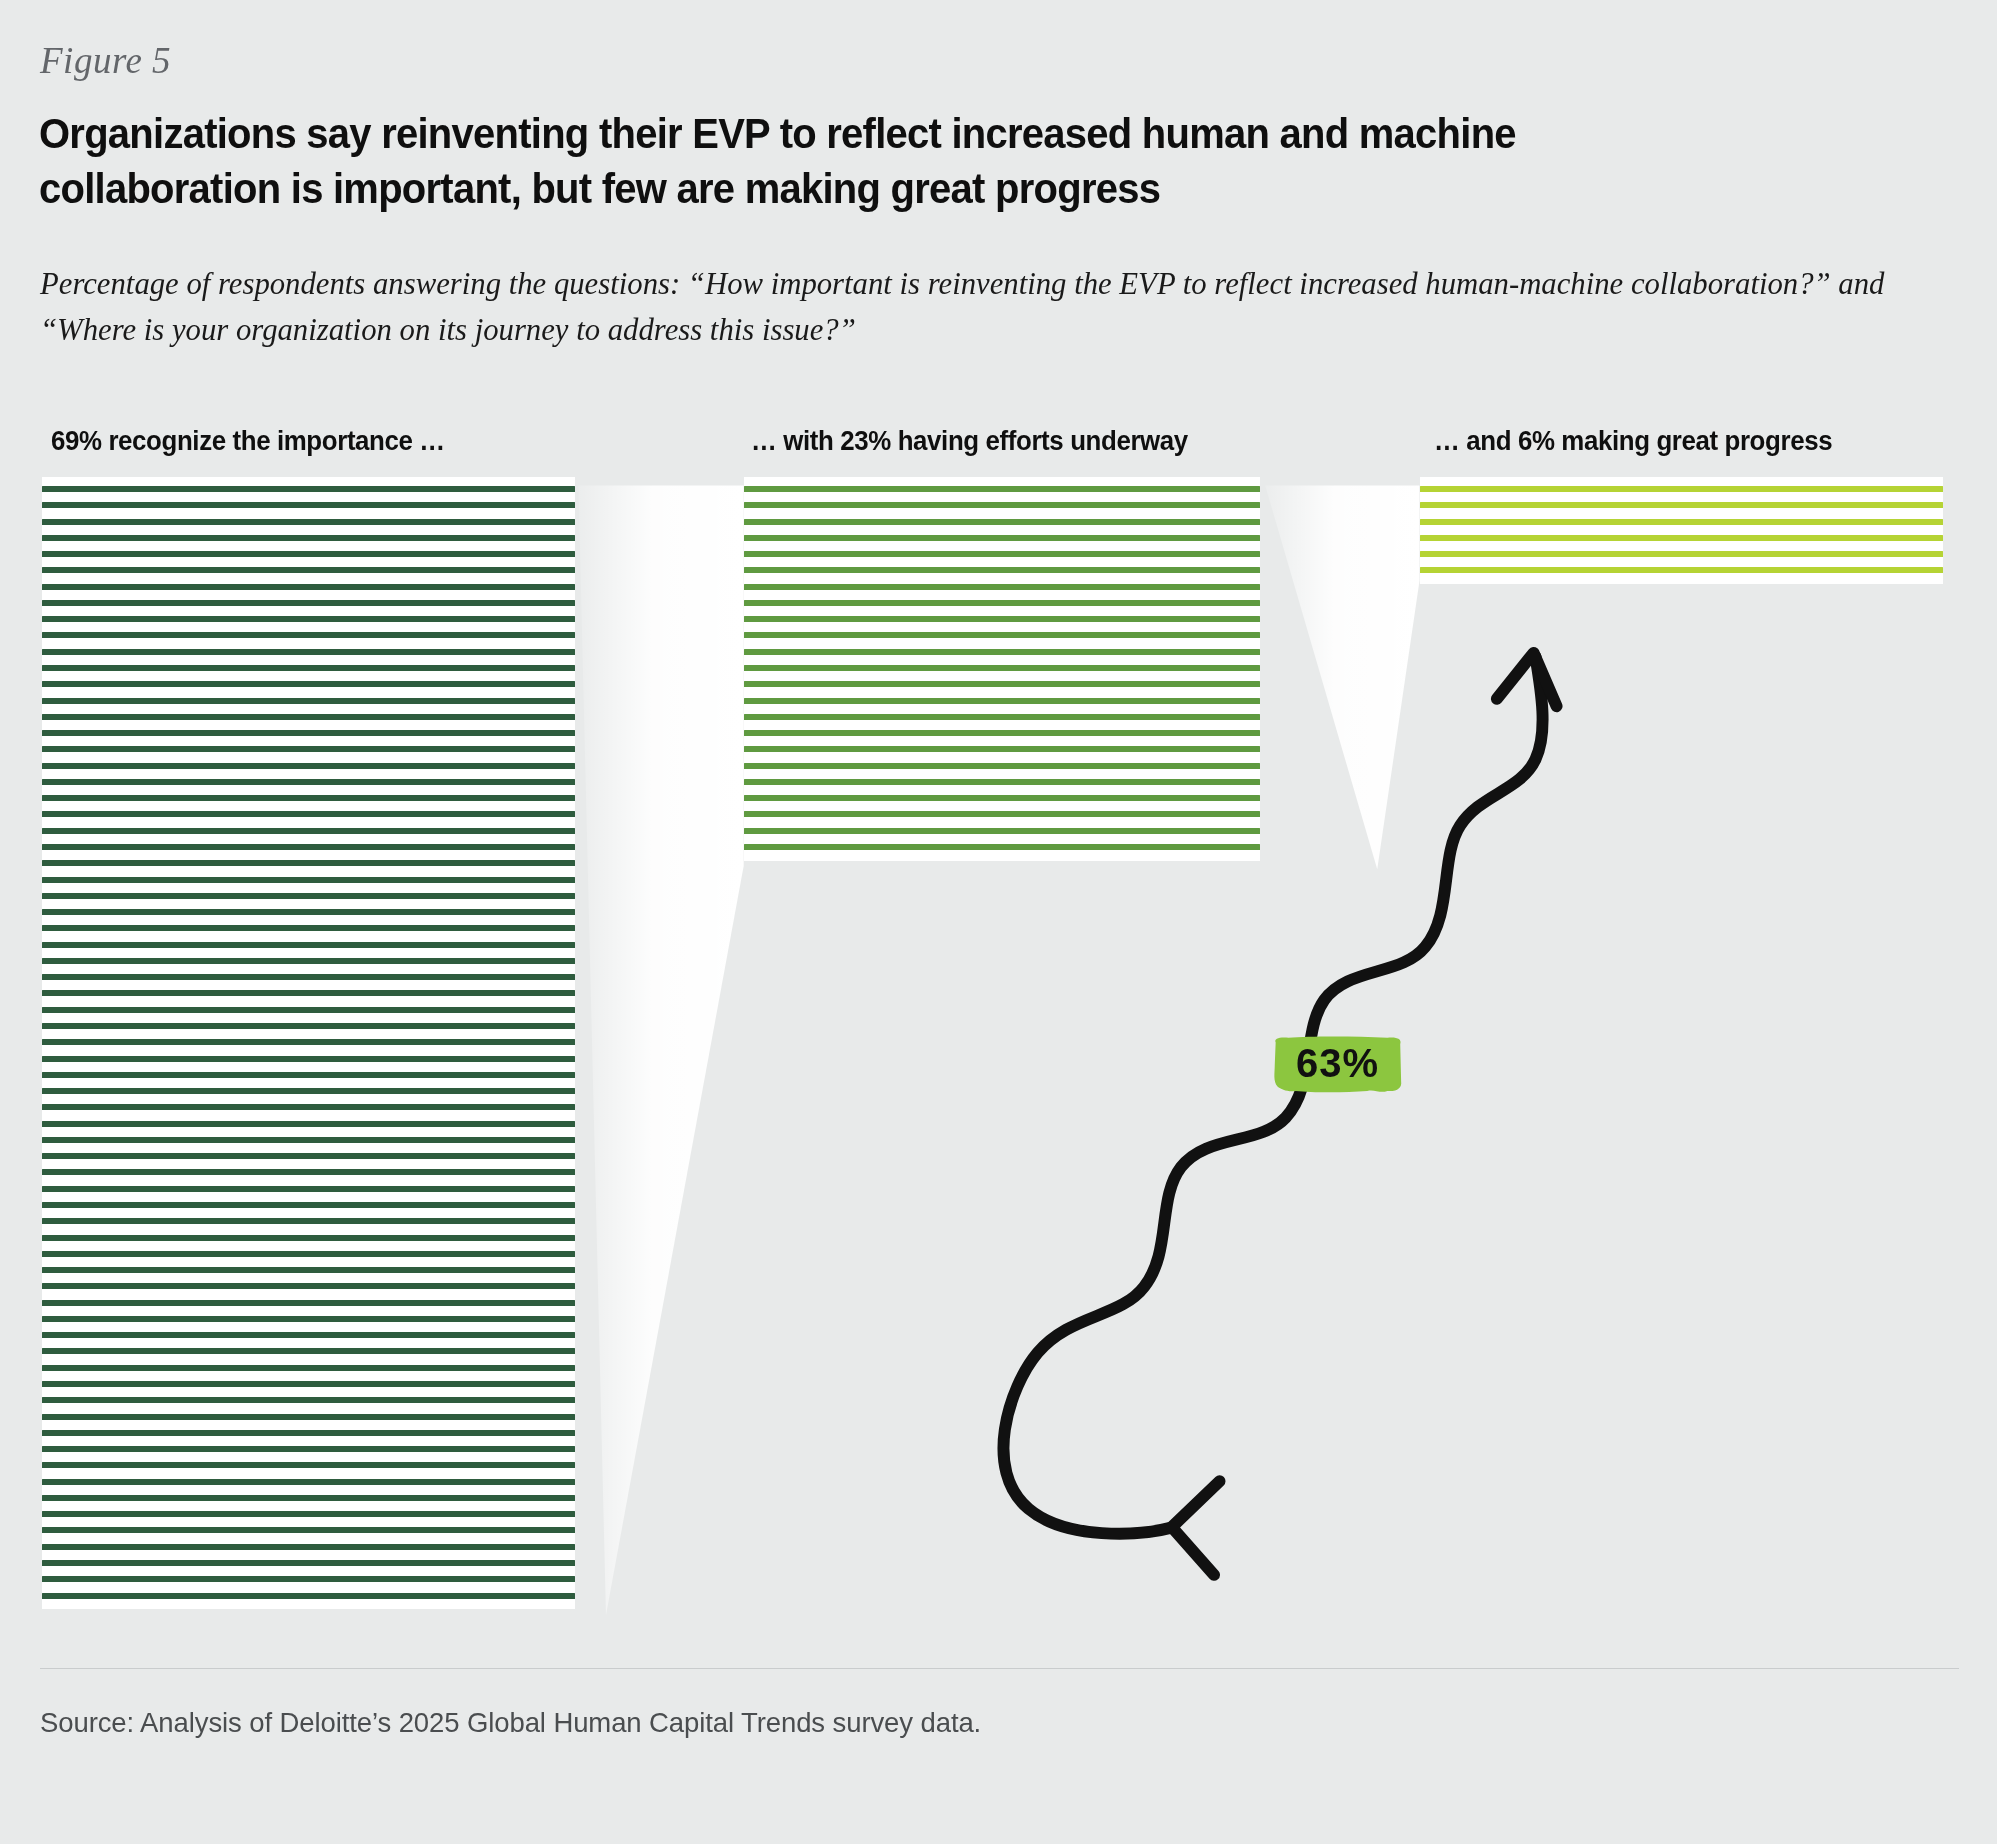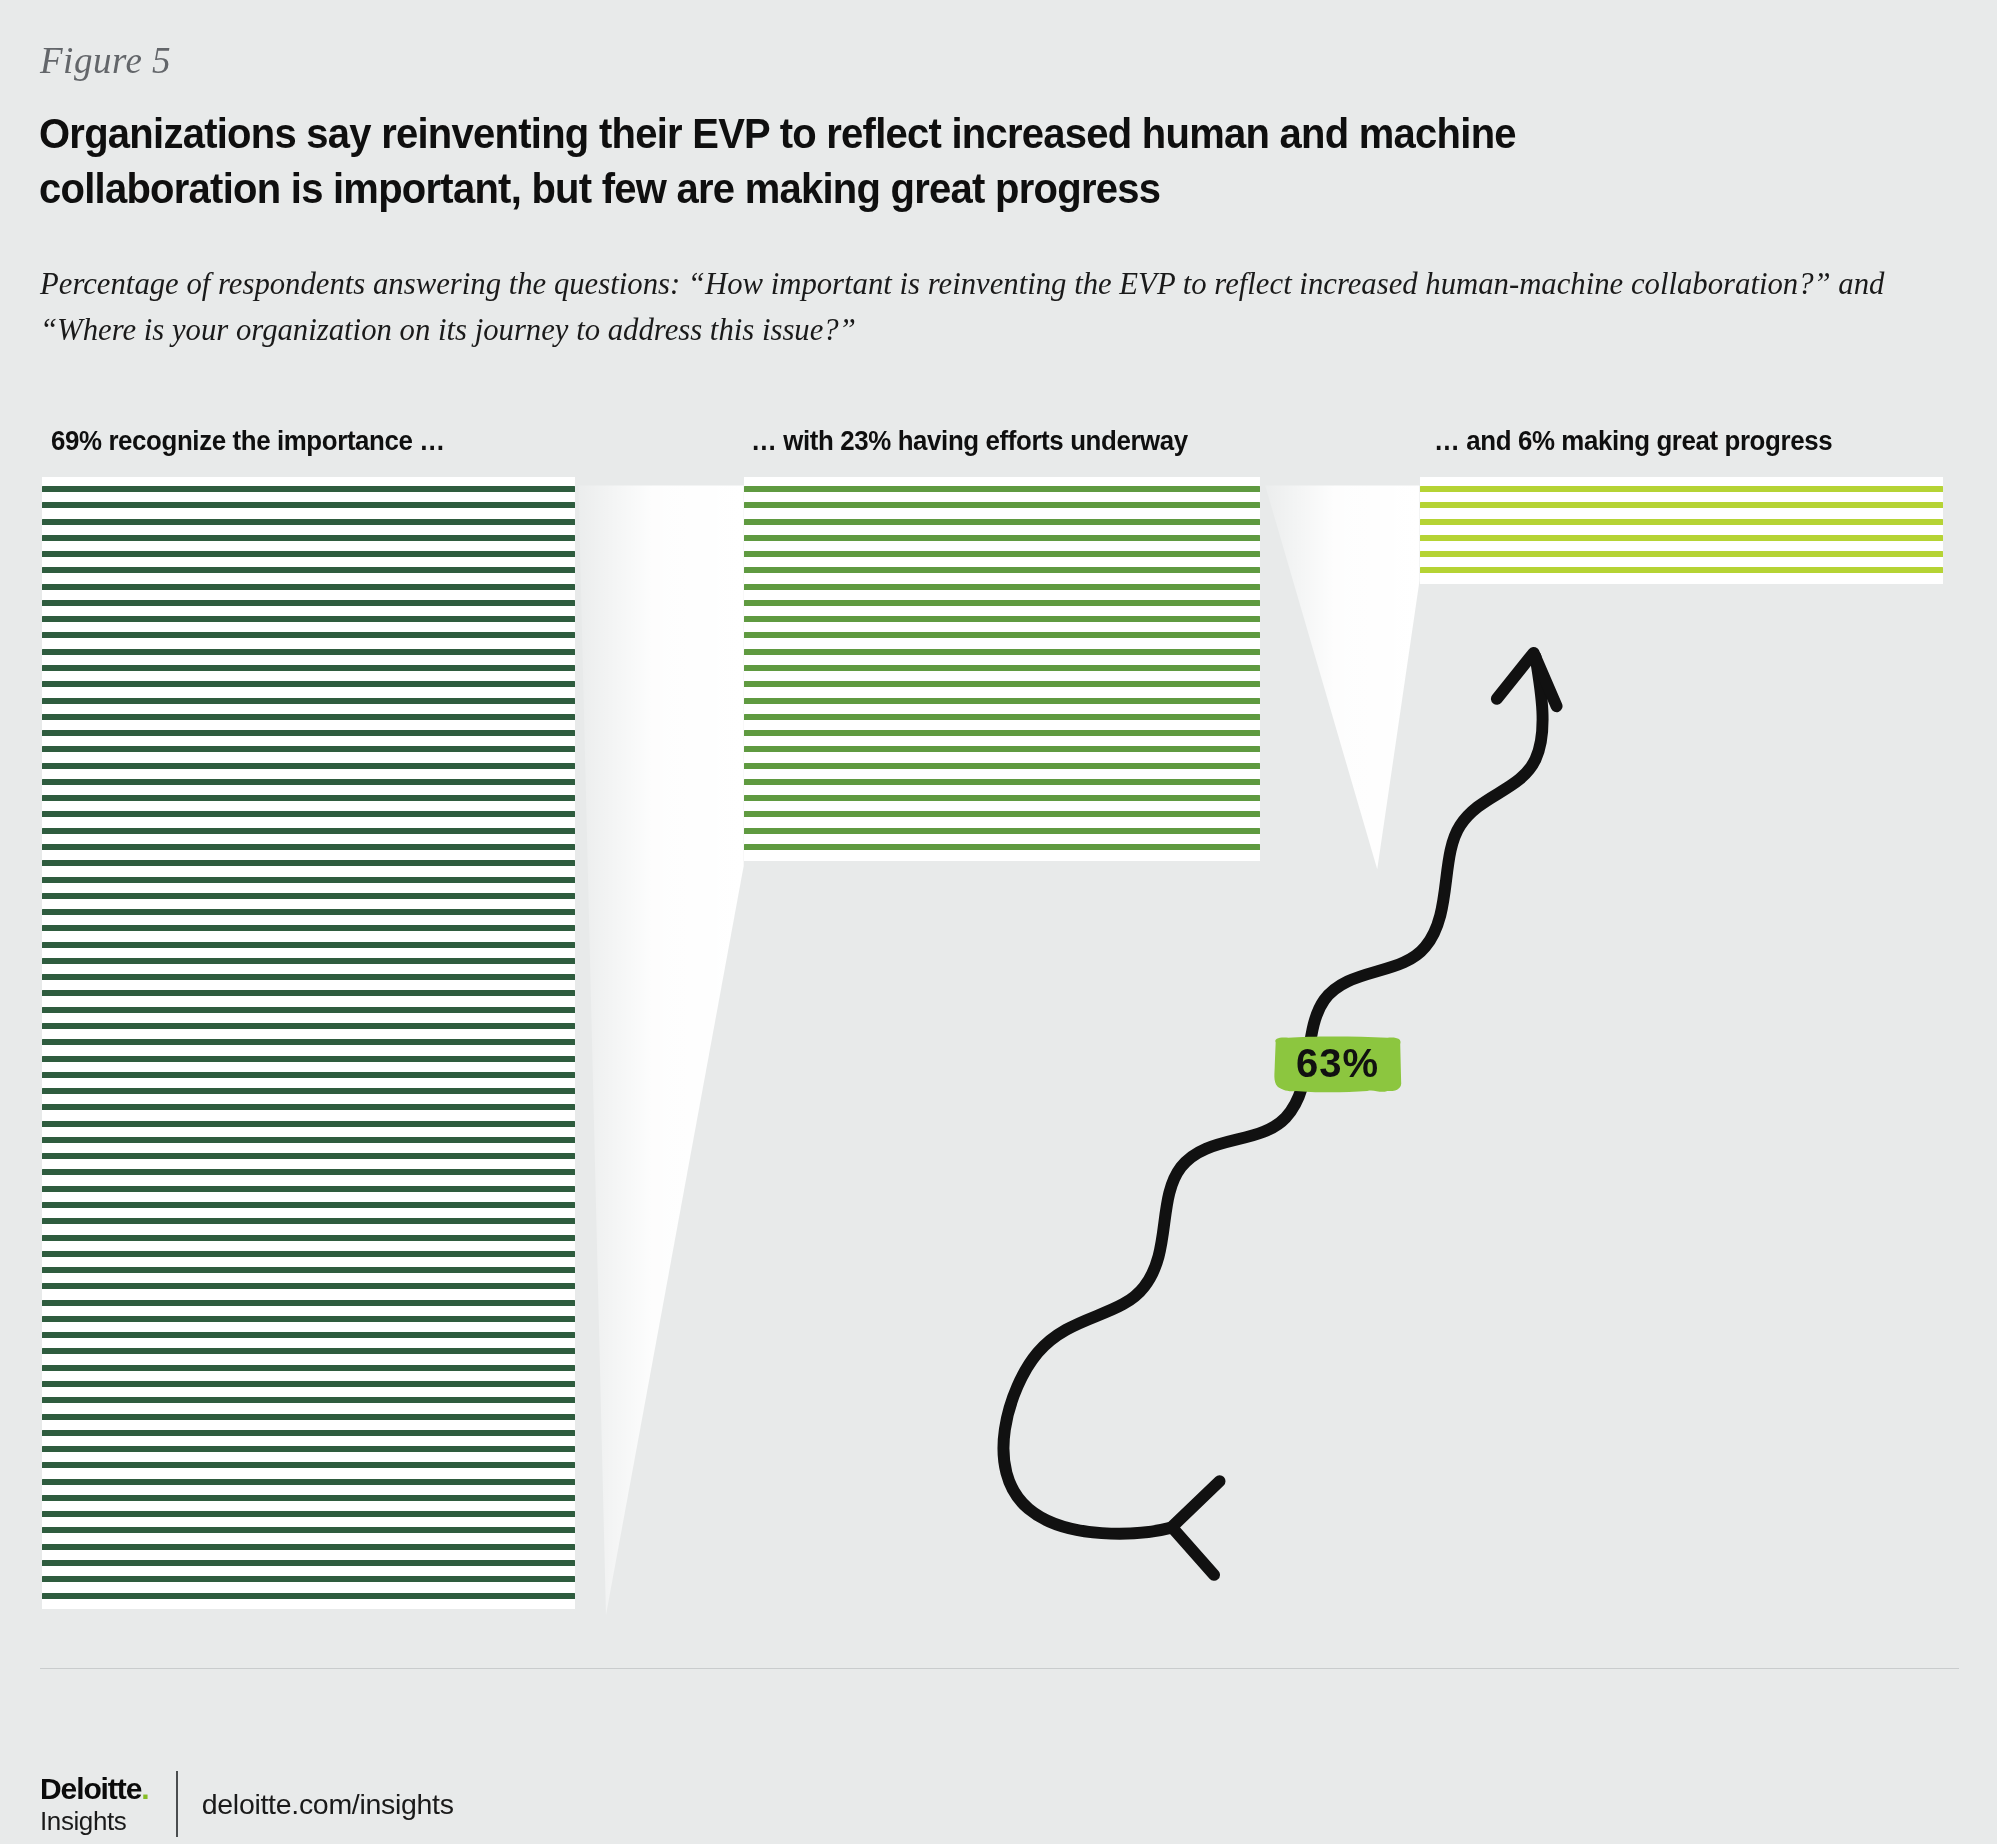--- a/index.html
+++ b/index.html
@@ -360,26 +360,17 @@
   <div id="stat-badge">
     <svg class="badge-shape" viewBox="0 0 143 63" preserveAspectRatio="none">
       <path d="M4,7 C2,3 8,1 18,2 C42,0 90,0 126,2 C136,1 142,3 140,9
                L141,50 C142,57 136,61 126,60 C118,63 112,58 104,60
                C80,62 44,62 26,60 C16,61 10,58 6,55 C1,50 3,40 3,32 Z" fill="#8cc63f"></path>
     </svg>
     <div id="stat-value">63%</div>
   </div>
 
   <div id="divider"></div>
-
-  <div id="logo-block">
-    <div id="logo-word">
-      <div id="logo-deloitte">
-        <span>Deloitte</span><span class="dot">.</span>
-      </div>
-      <div id="logo-insights">Insights</div>
-    </div>
-    <div id="logo-rule"></div>
-    <div id="logo-url">deloitte.com/insights</div>
-  </div>
+  <div id="source-note">Source: Analysis of Deloitte’s 2025 Global Human Capital Trends survey data.</div>
+
 
 </div>
 
 
 </body></html>

